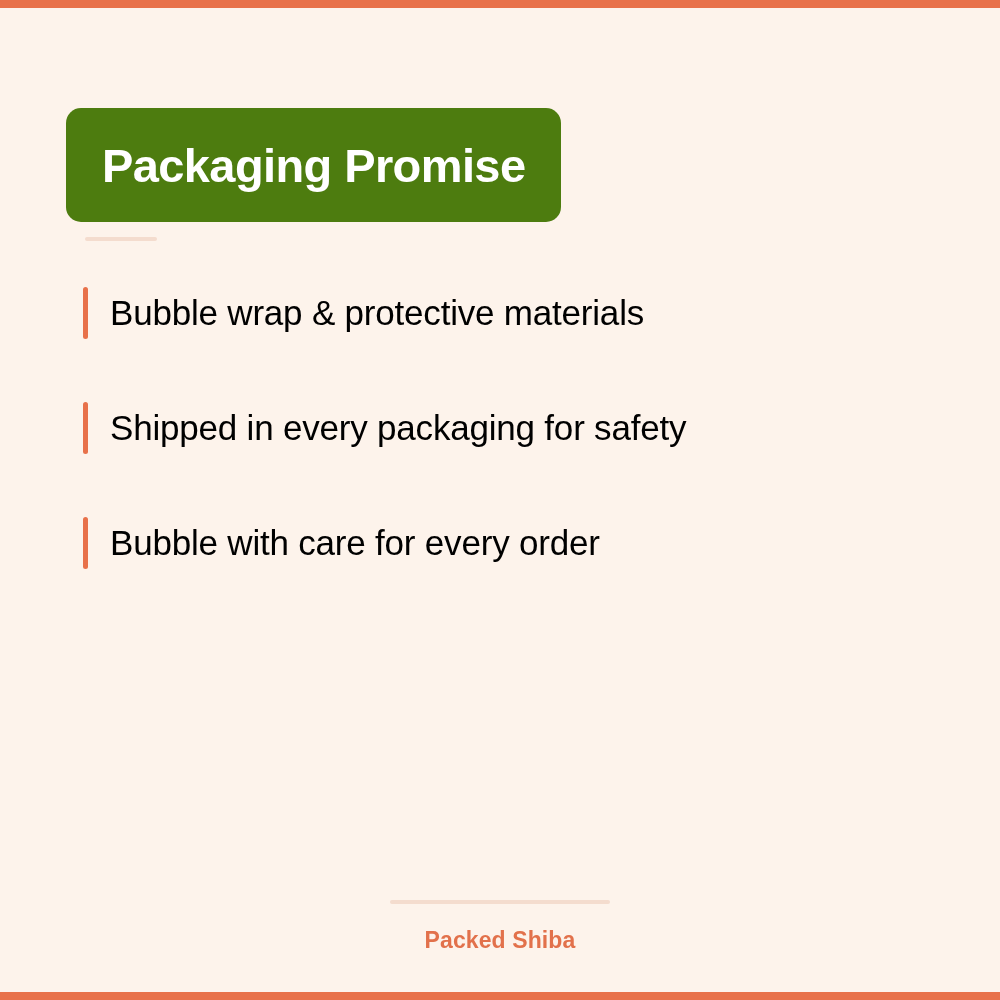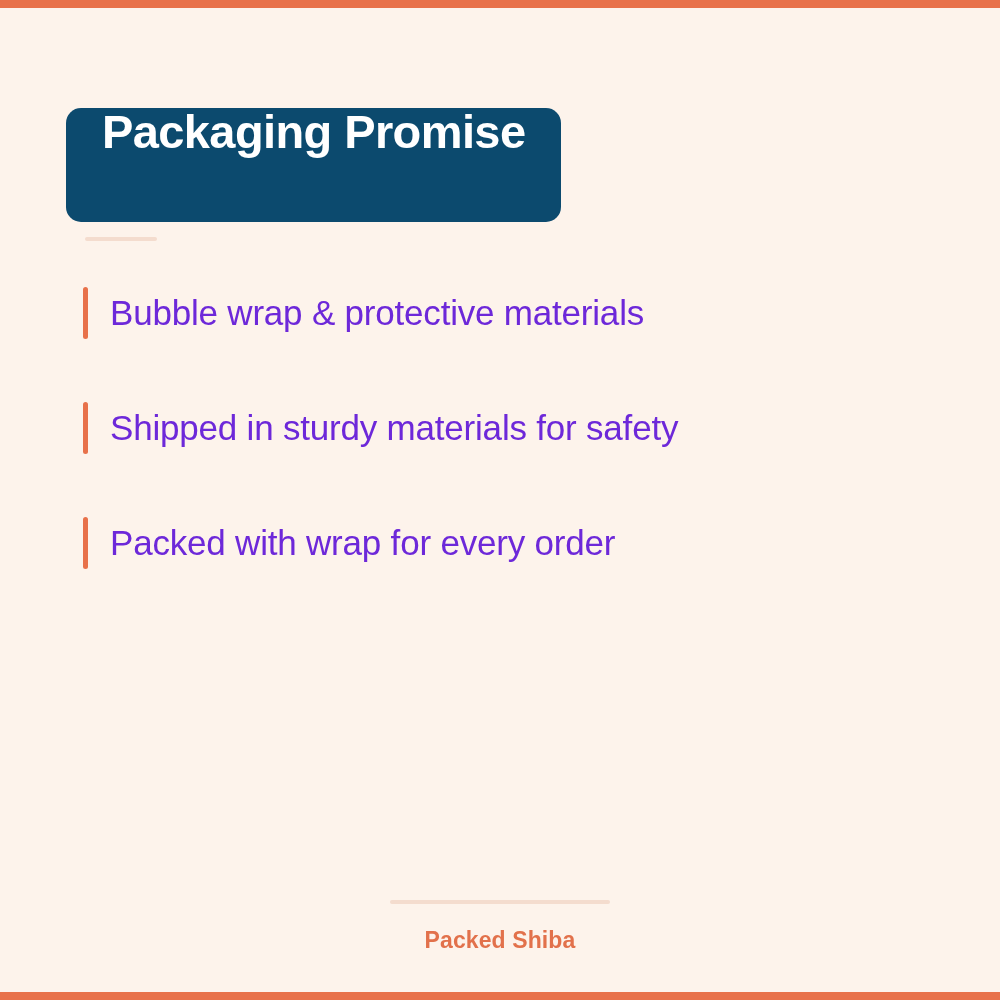--- a/index.html
+++ b/index.html
@@ -36,21 +36,22 @@
 
   
   #title-badge {
     position: absolute;
     left: 66px;
     top: 108px;
     height: 114px;
     box-sizing: border-box;
     padding: 0 36px;
     display: flex;
-    background: #0c4a6e;
+    align-items: center;
+    background: #4d7c0f;
     border-radius: 15px;
   }
   #title-text {
     font-size: 47px;
     font-weight: bold;
     color: #FFFFFF;
     letter-spacing: -0.6px;
     line-height: 1;
     white-space: nowrap;
   }
@@ -85,21 +86,21 @@
   .bullet-marker {
     flex: 0 0 auto;
     width: 5px;
     height: 52px;
     background: #E8714A;
     border-radius: 3px;
   }
   .bullet-label {
     margin-left: 22px;
     font-size: 35px;
-    color: #6d28d9;
+    color: #000000;
     line-height: 52px;
     letter-spacing: -0.2px;
     white-space: nowrap;
   }
 
   
   #footer {
     position: absolute;
     left: 0;
     top: 900px;
@@ -137,26 +138,26 @@
 
   <div id="bullet-list">
 
     <div class="bullet-row">
       <span class="bullet-marker"></span>
       <span class="bullet-label">Bubble wrap &amp; protective materials</span>
     </div>
 
     <div class="bullet-row">
       <span class="bullet-marker"></span>
-      <span class="bullet-label">Shipped in sturdy materials for safety</span>
+      <span class="bullet-label">Shipped in every packaging for safety</span>
     </div>
 
     <div class="bullet-row">
       <span class="bullet-marker"></span>
-      <span class="bullet-label">Packed with wrap for every order</span>
+      <span class="bullet-label">Bubble with care for every order</span>
     </div>
 
   </div>
 
   <div id="footer">
     <div id="footer-rule"></div>
     <div id="footer-brand">Packed Shiba</div>
   </div>
 
   <div class="edge-bar bottom"></div>

